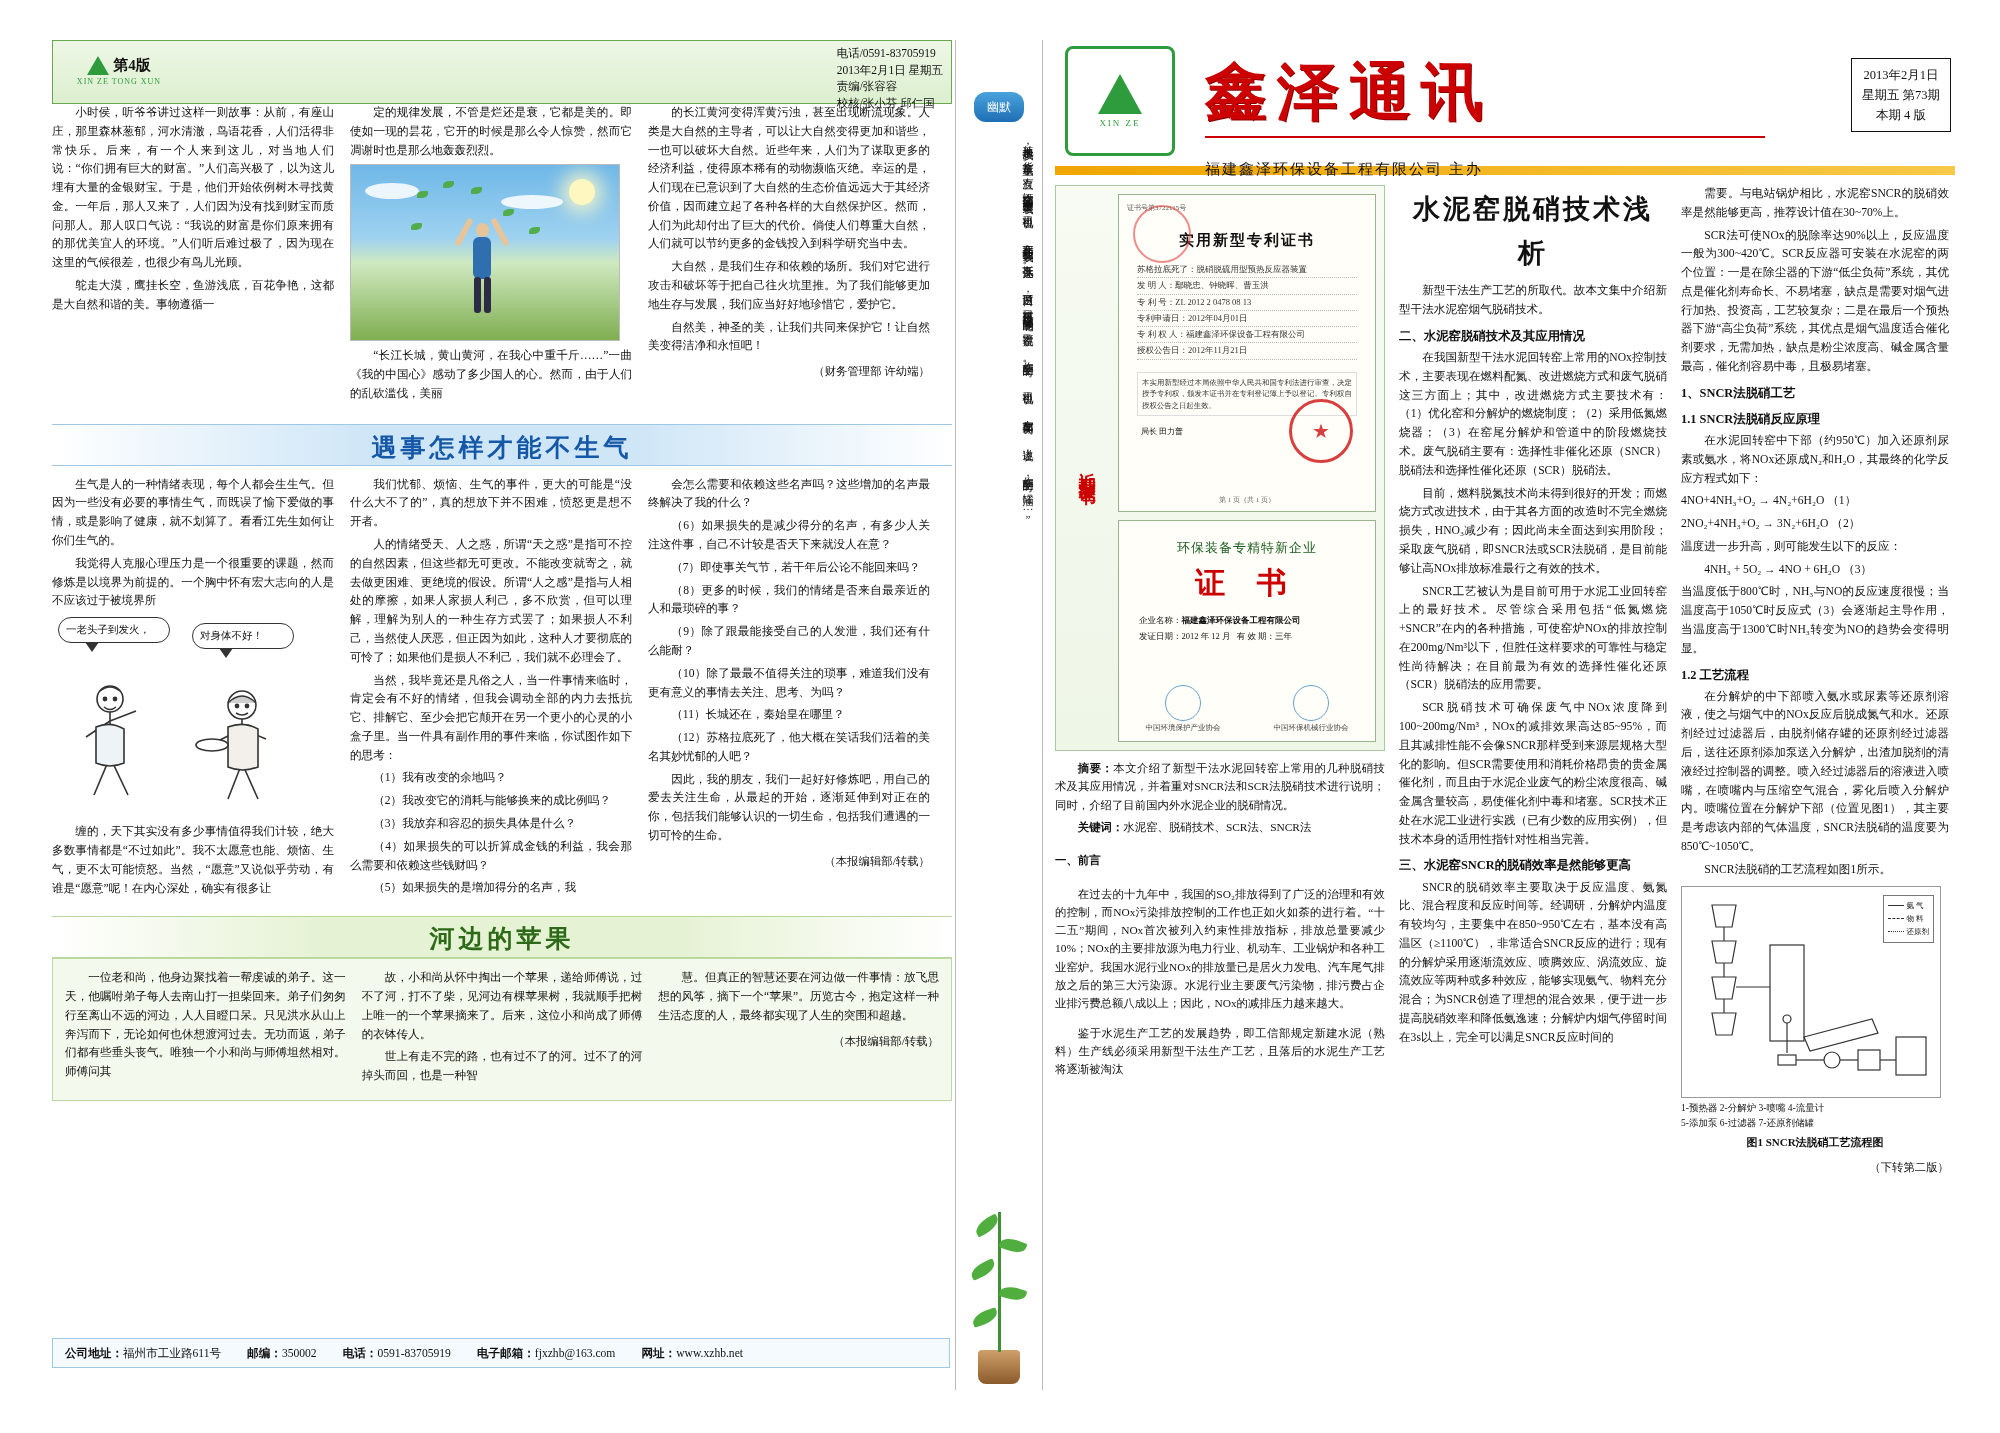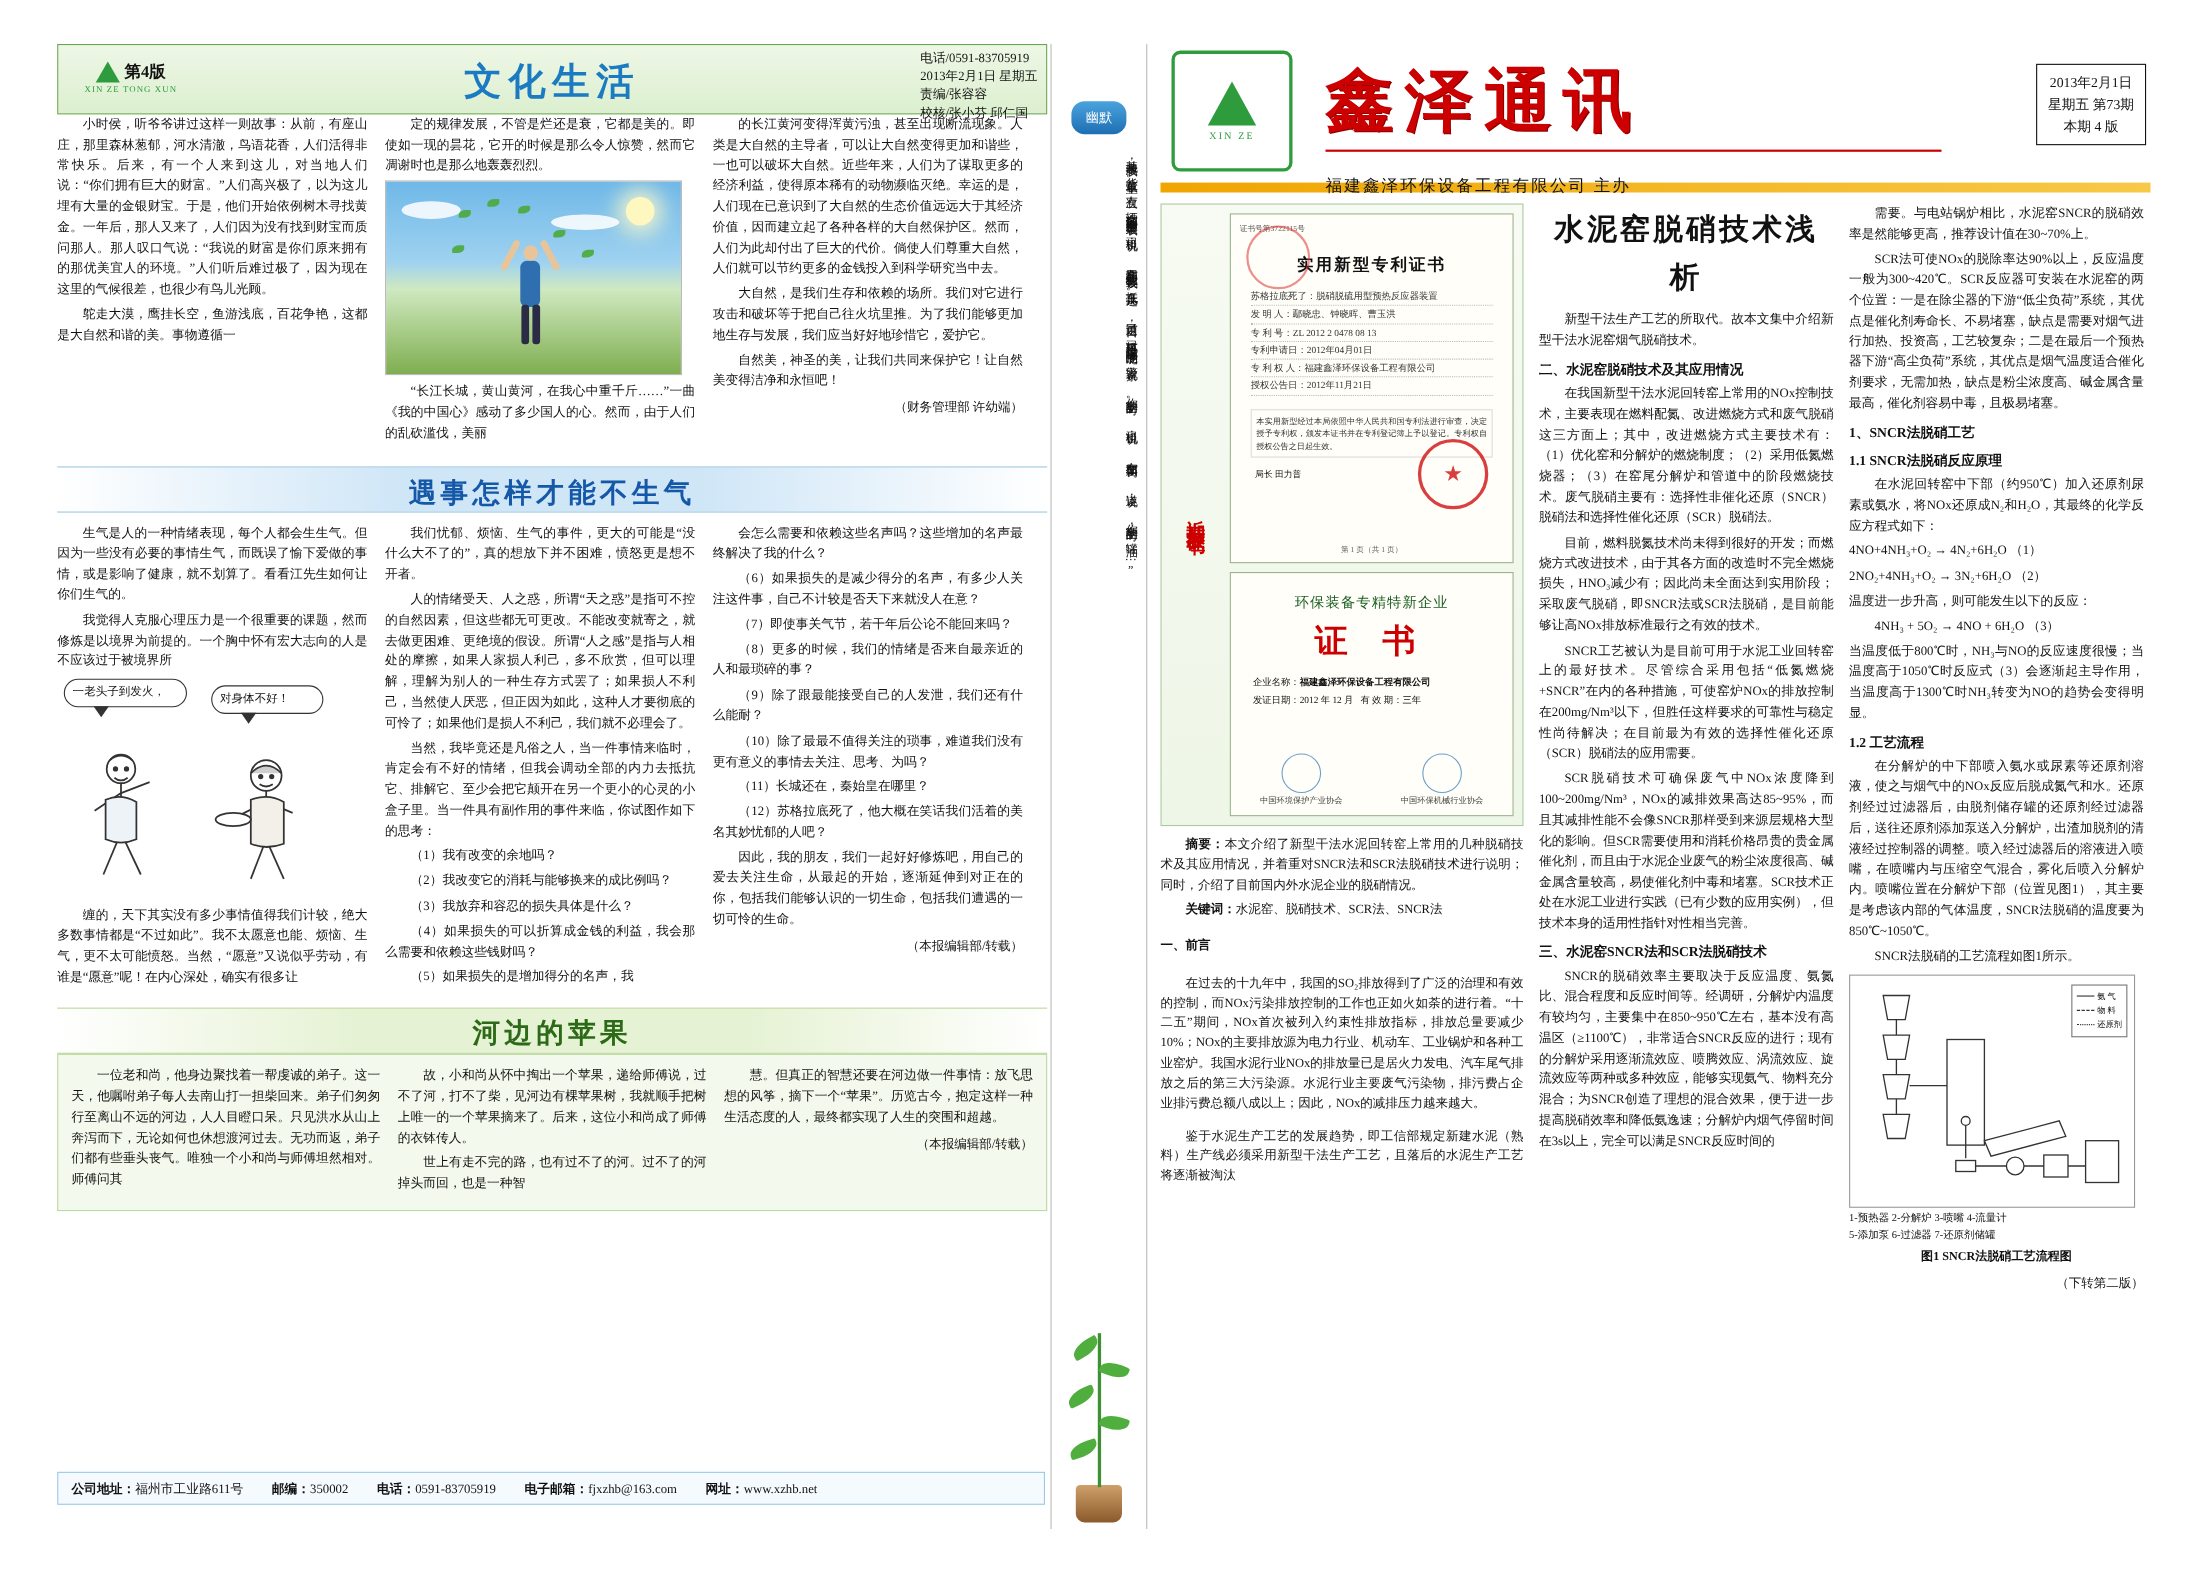--- a/index.html
+++ b/index.html
@@ -114,21 +114,20 @@
   <div class="left-page">
 
     <div class="masthead4">
       <div class="logo4">
         <div class="lg-top">
           <span class="tri"></span>
           <span class="p4">第4版</span>
         </div>
         <div class="lg-bot">XIN ZE TONG XUN</div>
       </div>
-      <div class="sec-title">文化生活</div>
       <div class="head-meta">
         <div>电话/0591-83705919</div>
         <div>2013年2月1日    星期五</div>
         <div>责编/张容容</div>
         <div>校核/张小芬 邱仁国</div>
       </div>
     </div>
 
 
     <div class="cols">
@@ -363,21 +362,21 @@
 
       <div class="rcol" style="width:268px;">
         <div class="r-head">水泥窑脱硝技术浅析</div>
         <p>新型干法生产工艺的所取代。故本文集中介绍新型干法水泥窑烟气脱硝技术。</p>
         <h4>二、水泥窑脱硝技术及其应用情况</h4>
         <p>在我国新型干法水泥回转窑上常用的NOx控制技术，主要表现在燃料配氮、改进燃烧方式和废气脱硝这三方面上；其中，改进燃烧方式主要技术有：（1）优化窑和分解炉的燃烧制度；（2）采用低氮燃烧器；（3）在窑尾分解炉和管道中的阶段燃烧技术。废气脱硝主要有：选择性非催化还原（SNCR）脱硝法和选择性催化还原（SCR）脱硝法。</p>
         <p>目前，燃料脱氮技术尚未得到很好的开发；而燃烧方式改进技术，由于其各方面的改造时不完全燃烧损失，HNO₃减少有；因此尚未全面达到实用阶段；采取废气脱硝，即SNCR法或SCR法脱硝，是目前能够让高NOx排放标准最行之有效的技术。</p>
         <p>SNCR工艺被认为是目前可用于水泥工业回转窑上的最好技术。尽管综合采用包括“低氮燃烧+SNCR”在内的各种措施，可使窑炉NOx的排放控制在200mg/Nm³以下，但胜任这样要求的可靠性与稳定性尚待解决；在目前最为有效的选择性催化还原（SCR）脱硝法的应用需要。</p>
         <p>SCR脱硝技术可确保废气中NOx浓度降到100~200mg/Nm³，NOx的减排效果高达85~95%，而且其减排性能不会像SNCR那样受到来源层规格大型化的影响。但SCR需要使用和消耗价格昂贵的贵金属催化剂，而且由于水泥企业废气的粉尘浓度很高、碱金属含量较高，易使催化剂中毒和堵塞。SCR技术正处在水泥工业进行实践（已有少数的应用实例），但技术本身的适用性指针对性相当完善。</p>
         <p></p>
-        <h4>三、水泥窑SNCR法和SCR法脱硝技术</h4>
+        <h4>三、水泥窑SNCR的脱硝效率是然能够更高</h4>
         <p>SNCR的脱硝效率主要取决于反应温度、氨氮比、混合程度和反应时间等。经调研，分解炉内温度有较均匀，主要集中在850~950℃左右，基本没有高温区（≥1100℃），非常适合SNCR反应的进行；现有的分解炉采用逐渐流效应、喷腾效应、涡流效应、旋流效应等两种或多种效应，能够实现氨气、物料充分混合；为SNCR创造了理想的混合效果，便于进一步提高脱硝效率和降低氨逸速；分解炉内烟气停留时间在3s以上，完全可以满足SNCR反应时间的</p>
       </div>
 
       <div class="rcol" style="width:268px;">
         <p>需要。与电站锅炉相比，水泥窑SNCR的脱硝效率是然能够更高，推荐设计值在30~70%上。</p>
         <p>SCR法可使NOx的脱除率达90%以上，反应温度一般为300~420℃。SCR反应器可安装在水泥窑的两个位置：一是在除尘器的下游“低尘负荷”系统，其优点是催化剂寿命长、不易堵塞，缺点是需要对烟气进行加热、投资高，工艺较复杂；二是在最后一个预热器下游“高尘负荷”系统，其优点是烟气温度适合催化剂要求，无需加热，缺点是粉尘浓度高、碱金属含量最高，催化剂容易中毒，且极易堵塞。</p>
         <h4>1、SNCR法脱硝工艺</h4>
         <h4>1.1 SNCR法脱硝反应原理</h4>
         <p>在水泥回转窑中下部（约950℃）加入还原剂尿素或氨水，将NOx还原成N₂和H₂O，其最终的化学反应方程式如下：</p>
         <p style="text-indent:0;">4NO+4NH₃+O₂ → 4N₂+6H₂O    （1）</p>

